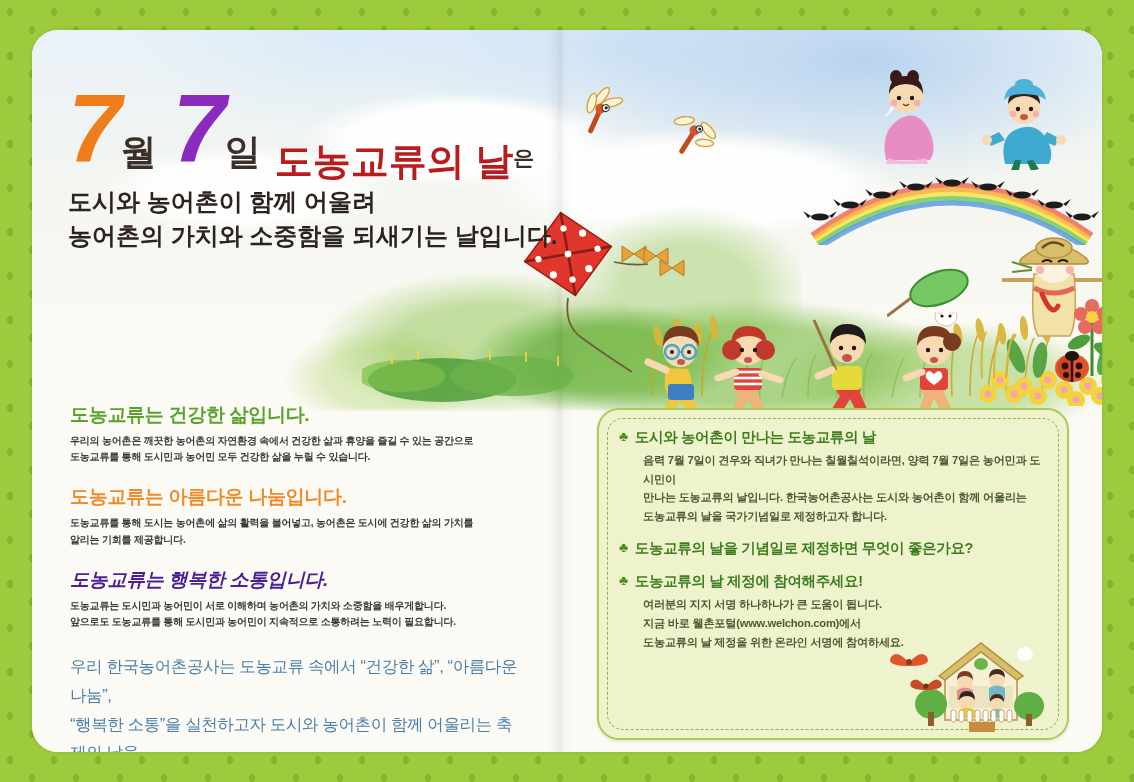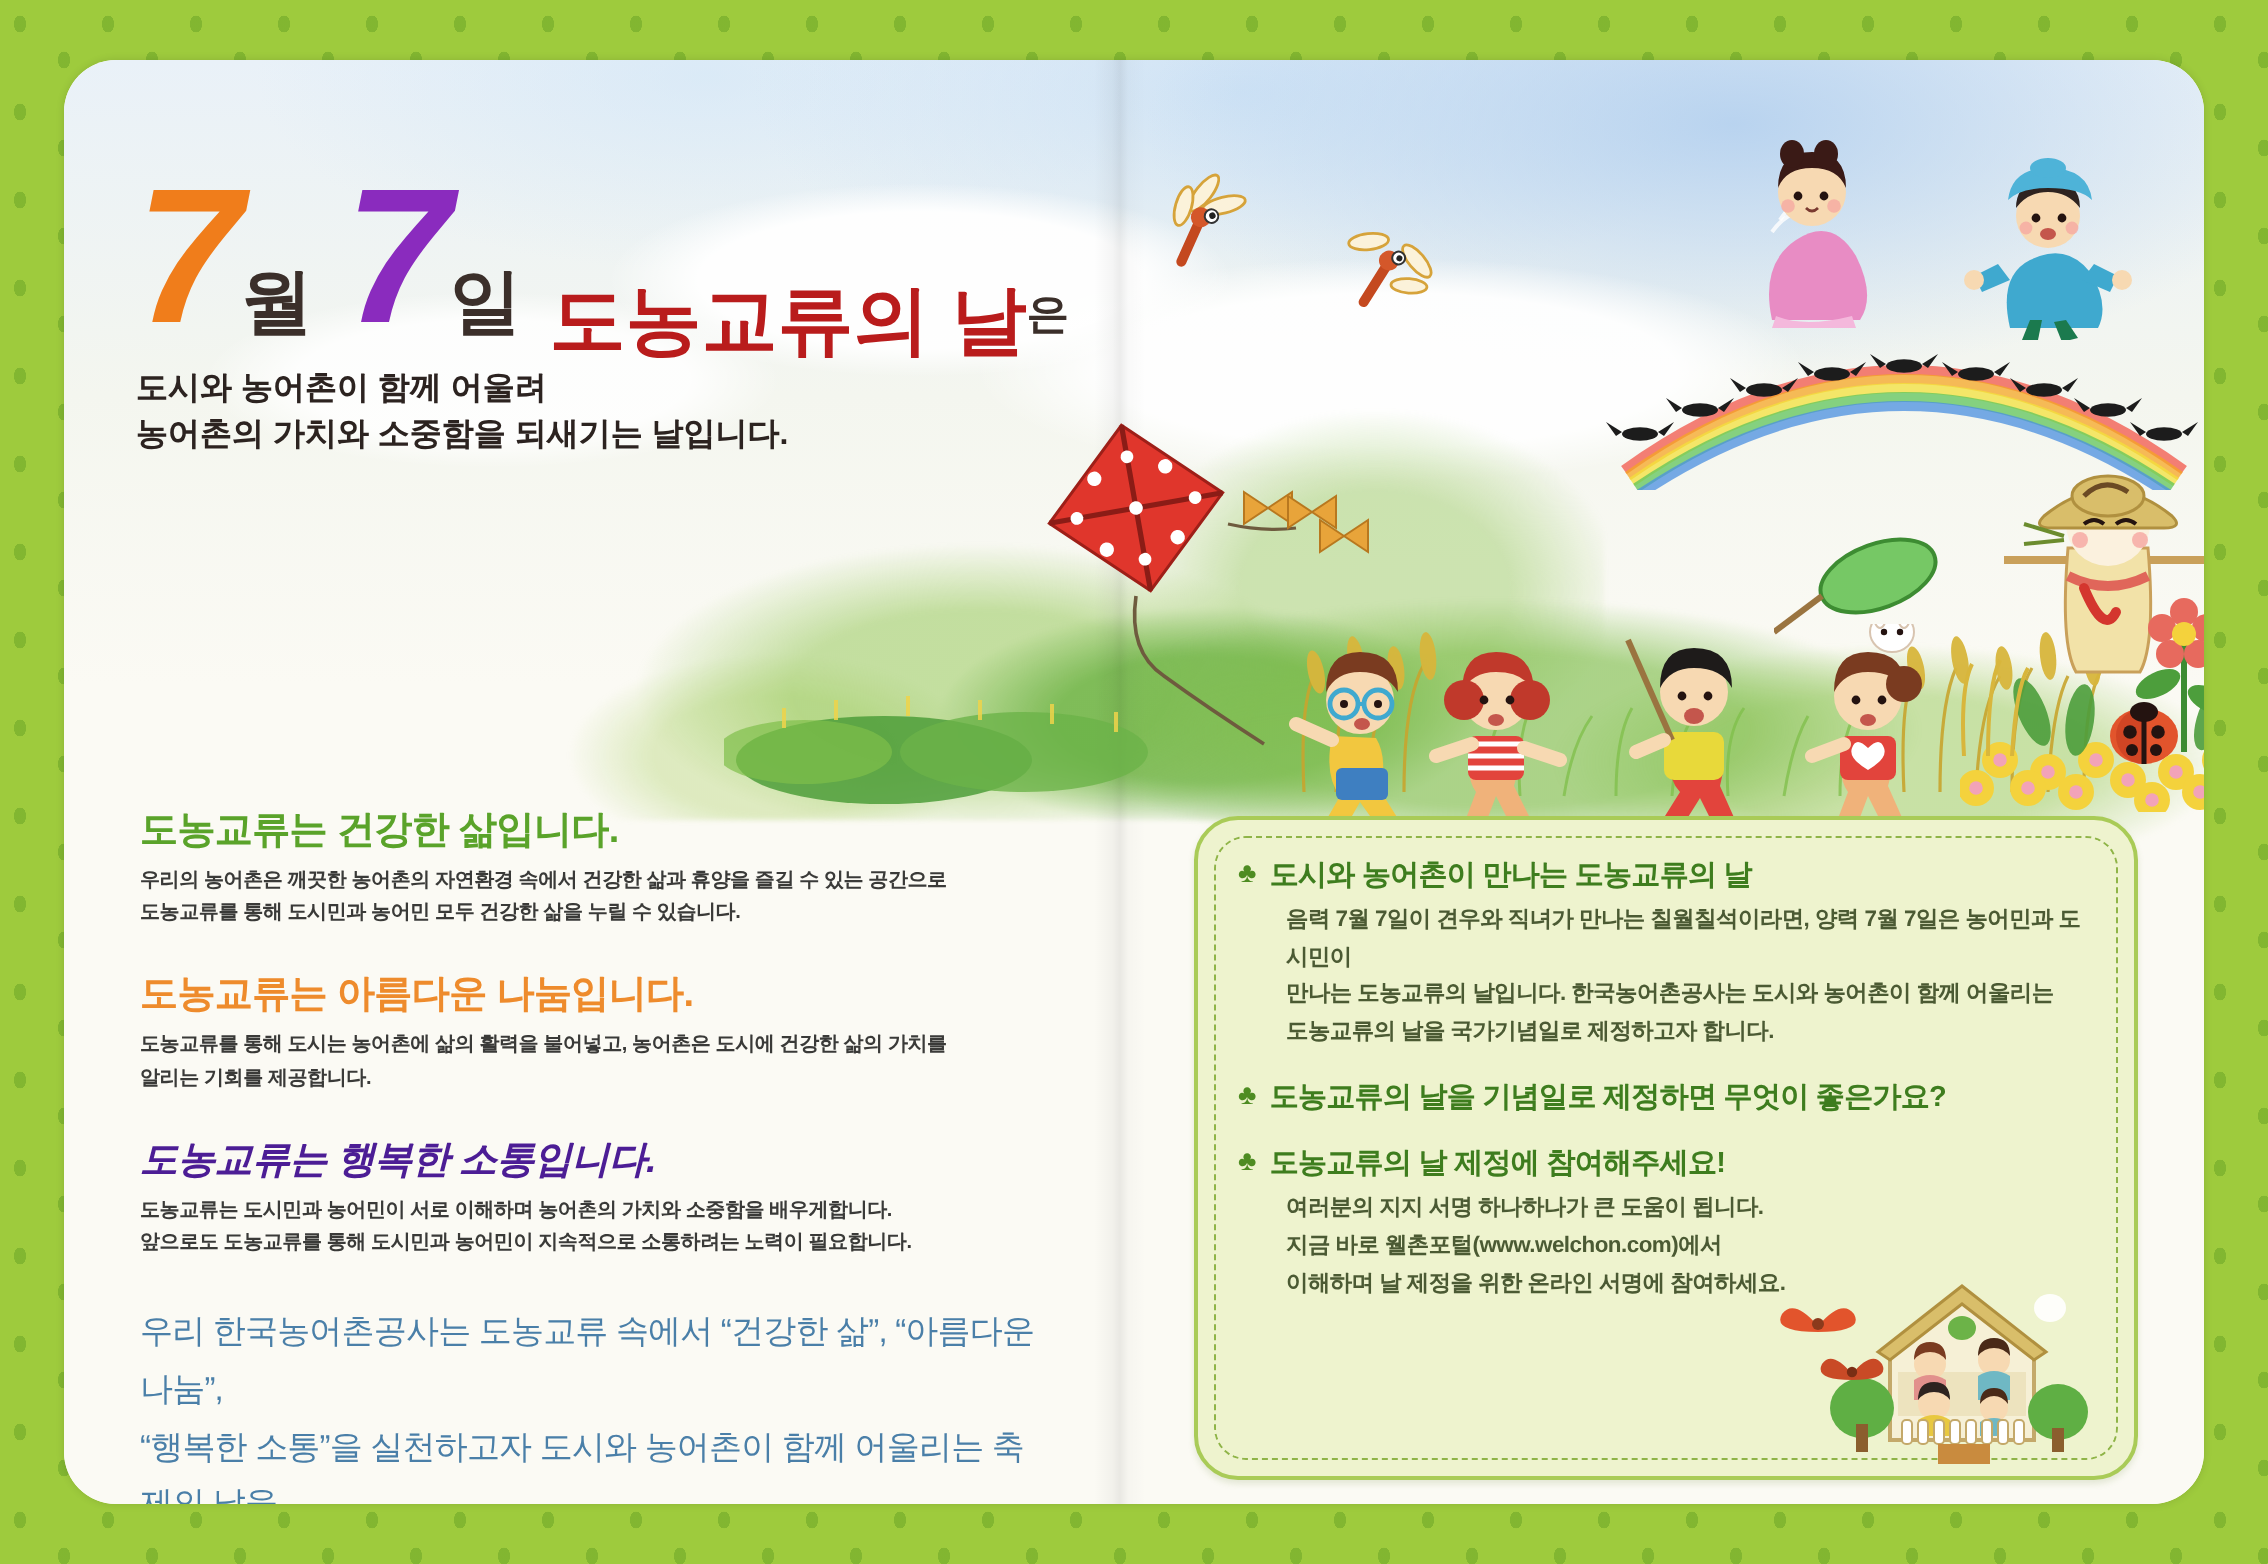--- a/index.html
+++ b/index.html
@@ -133,21 +133,21 @@
   }
   .title-suffix {
     font-size: 21px;
     font-weight: 700;
     color: #3b2f2a;
     position: relative;
     top: 3px;
   }
   .subtitle {
     margin-top: 10px;
-    font-size: 16px;
+    font-size: 24px;
     font-weight: 700;
     color: #2c2320;
     line-height: 1.42;
   }
 
   
   .illus { position: absolute; z-index: 5; }
 
   
   .left-col {
@@ -718,21 +718,21 @@
         </div>
 
         <div class="rb-sec">
           <h3 class="rb-h">
             <span class="clover">♣</span>
             <span>도농교류의 날 제정에 참여해주세요!</span>
           </h3>
           <p class="rb-p">
             <span>여러분의 지지 서명 하나하나가 큰 도움이 됩니다.</span><br>
             <span>지금 바로 웰촌포털(www.welchon.com)에서</span><br>
-            <span>이해하며 날 제정을 위한 온라인 서명에 참여하세요.</span>
+            <span>도농교류의 날 제정을 위한 온라인 서명에 참여하세요.</span>
           </p>
         </div>
 
       </div>
     </div>
 
   </div>
 </div>
 
 </body></html>

